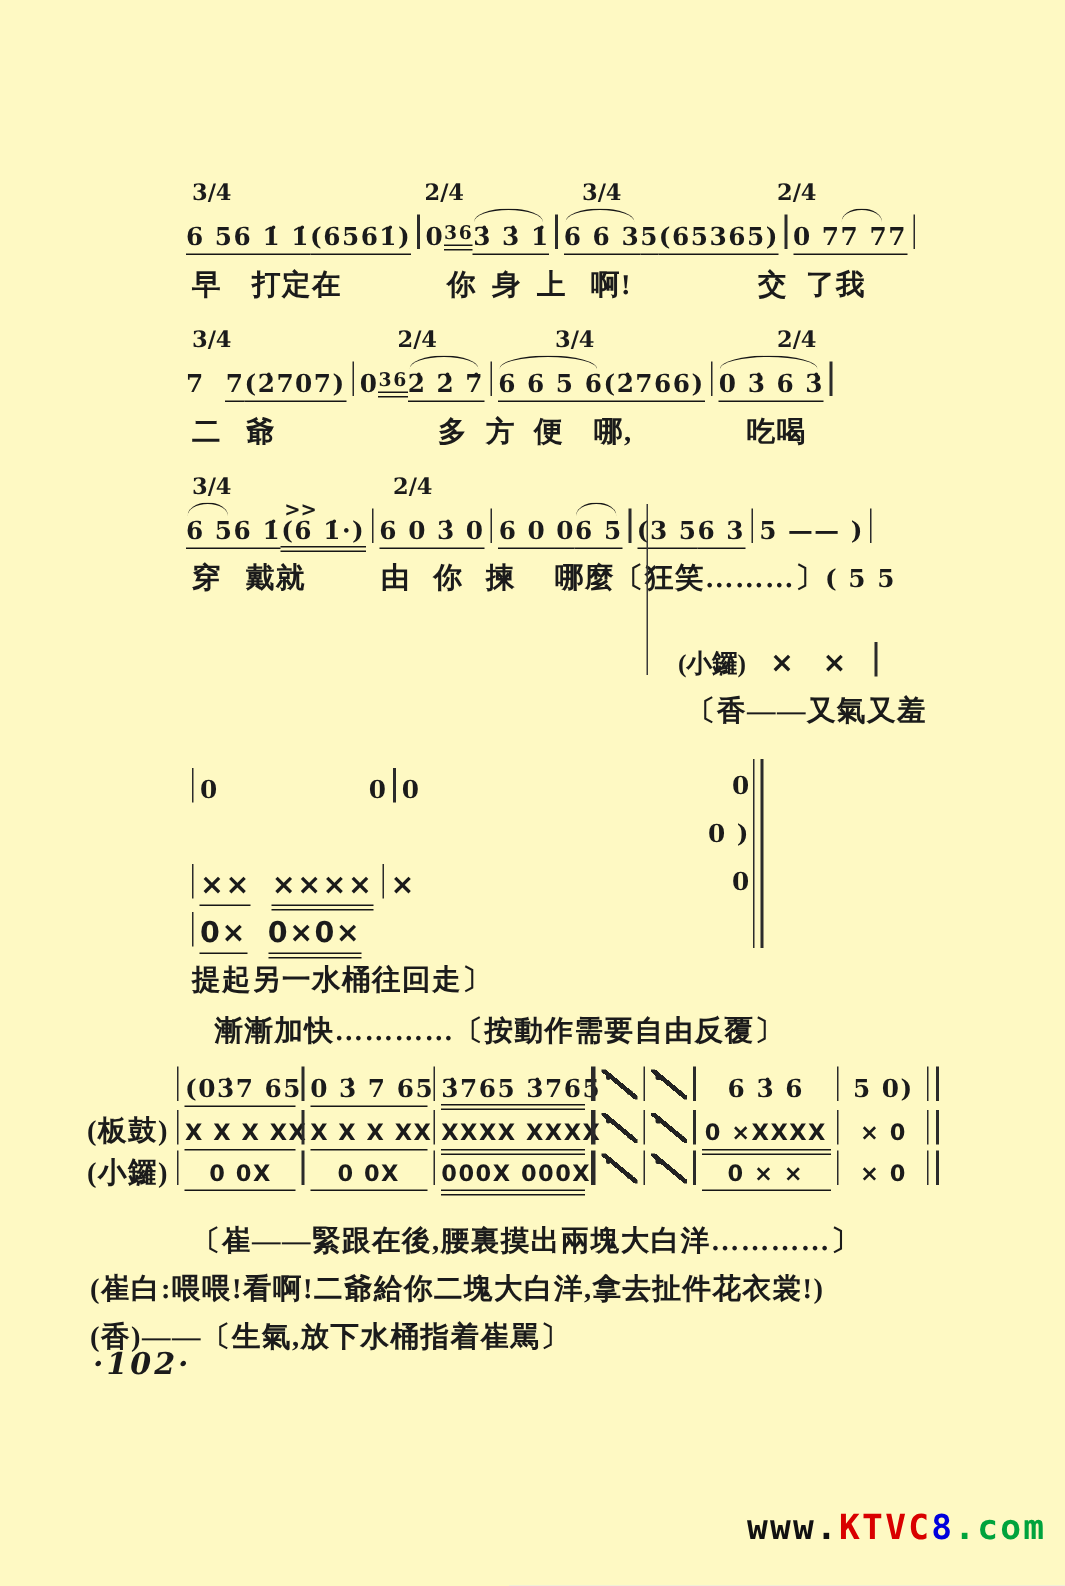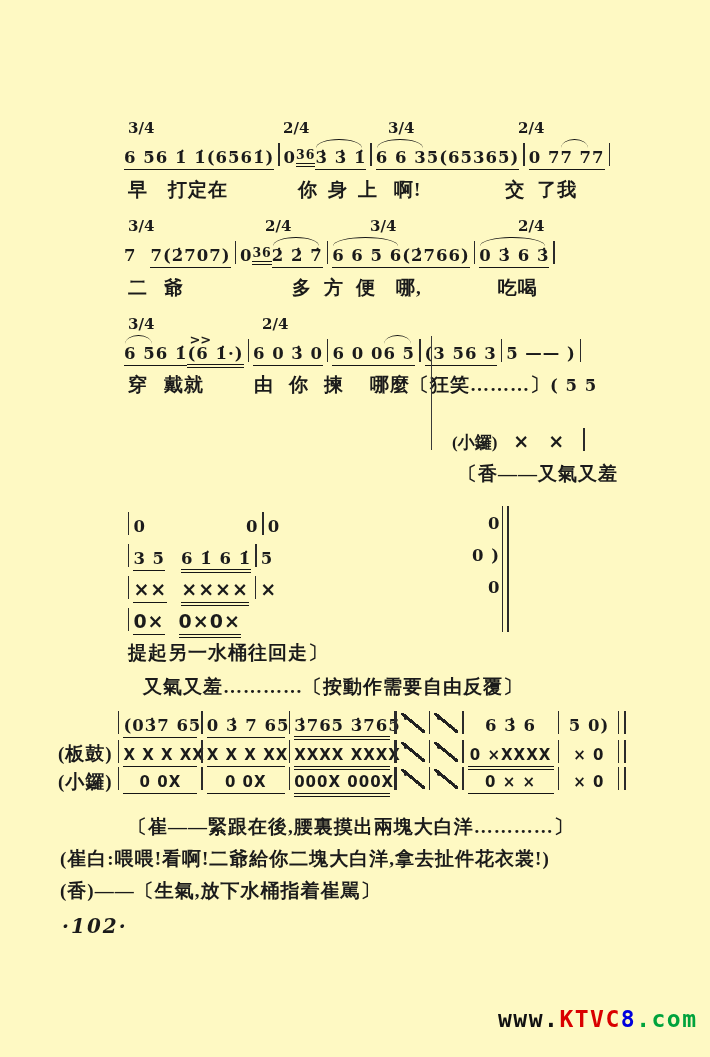--- a/index.html
+++ b/index.html
@@ -29,21 +29,21 @@
   .dbar{display:inline-block;width:5px;height:23px;border-left:1.4px solid #2b2b2b;
         border-right:2.6px solid #2b2b2b;margin:0 3px;vertical-align:-3px;}
   .rpt{display:inline-block;height:20px;position:relative;vertical-align:-2px;
        background:linear-gradient(to top right,transparent 46%,#222 46%,#222 56%,transparent 56%);}
   .rpt::before,.rpt::after{content:"";position:absolute;width:3.5px;height:3.5px;border-radius:50%;background:#222;}
   .rpt::before{left:3px;top:3px}
   .rpt::after{right:3px;bottom:3px}
   .vline{position:absolute;width:1.2px;background:#3a3a3a;}
   .vdbl{position:absolute;width:4px;border-left:1.2px solid #2b2b2b;border-right:2.6px solid #2b2b2b;}
   .txt{position:absolute;font:600 19px "Liberation Serif",serif;letter-spacing:1px;white-space:nowrap;text-align:right;}
-  .pagenum{position:absolute;font:700 italic 20px "DejaVu Serif",serif;letter-spacing:2px;margin-top:17px;}
+  .pagenum{position:absolute;font:700 italic 20px "DejaVu Serif",serif;letter-spacing:2px;}
   .wmrow{position:absolute;font:700 23px "DejaVu Sans Mono",monospace;letter-spacing:1.5px;}
   .wm-k{color:#111}.wm-r{color:#d90000}.wm-b{color:#0000dd}.wm-g{color:#00a33d}
   
   .p-ts11{left:128px;top:119px}.p-ts12{left:283px;top:119px}.p-ts13{left:388px;top:119px}.p-ts14{left:518px;top:119px}
   .p-n1{left:124px;top:143px}
   .p-l1{left:128px;top:177px}
   .p-ts21{left:128px;top:217px}.p-ts22{left:265px;top:217px}.p-ts23{left:370px;top:217px}.p-ts24{left:518px;top:217px}
   .p-n2{left:124px;top:241px}
   .p-l2{left:128px;top:275px}
   .p-ts31{left:128px;top:315px}.p-ts32{left:262px;top:315px}
@@ -88,30 +88,29 @@
   <span class="ts p-ts31">3/4</span>
   <span class="ts p-ts32">2/4</span>
   <div class="row p-n3"><span class="tk n u1 slur">6 5</span><span class="tk n u1"> 6 1̇</span><span class="tk acc">&gt;&gt;</span><span class="tk n u2">(6 1̇·)</span><span class="tk bar"></span><span class="tk n u1">6 0 3̇ 0</span><span class="tk bar"></span><span class="tk n u1">6 0 0 </span><span class="tk n u1 slur">6 5</span><span class="tk bar"></span><span class="tk n u1">(3 5 </span><span class="tk n u1">6 3</span><span class="tk bar"></span><span class="tk n">5 —— )</span><span class="tk bar"></span></div>
   <div class="row p-l3"><span class="tk lyr">穿</span><span class="tk sp" style="width: 16px;"></span><span class="tk lyr">戴就</span><span class="tk sp" style="width: 50px;"></span><span class="tk lyr">由</span><span class="tk sp" style="width: 15px;"></span><span class="tk lyr">你</span><span class="tk sp" style="width: 15px;"></span><span class="tk lyr">揀</span><span class="tk sp" style="width: 26px;"></span><span class="tk lyr">哪麼</span><span class="tk lyr">〔狂笑………〕</span><span class="tk n">( 5 5</span></div>
 
   <div class="row p-xl1"><span class="tk lbl">(小鑼)</span><span class="tk sp" style="width: 16px;"></span><span class="tk x">×</span><span class="tk sp" style="width: 18px;"></span><span class="tk x">×</span><span class="tk sp" style="width: 14px;"></span><span class="tk bar"></span></div>
   <div class="vline vl1"></div>
   <div class="txt p-xiang">〔香——又氣又羞</div>
 
   <div class="row p-v1"><span class="tk bar"></span><span class="tk n">0</span><span class="tk sp" style="width: 100px;"></span><span class="tk n">0</span><span class="tk bar"></span><span class="tk n">0</span></div>
-  <div class="row p-v2"><span class="tk bar"></span><span class="tk n u1">3 5</span><span class="tk sp" style="width: 16px;"></span><span class="tk n u2">6 1̇ 6 1̇</span><span class="tk bar"></span><span class="tk n">5</span></div>
   <div class="row p-v3"><span class="tk bar"></span><span class="tk x u1">××</span><span class="tk sp" style="width: 14px;"></span><span class="tk x u2">××××</span><span class="tk sp" style="width: 2px;"></span><span class="tk bar"></span><span class="tk x">×</span></div>
   <div class="row p-v4"><span class="tk bar"></span><span class="tk x u1">0×</span><span class="tk sp" style="width: 14px;"></span><span class="tk x u2">0×0×</span></div>
   <span class="row n p-vr1">0</span>
   <span class="row n p-vr2">0 )</span>
   <span class="row n p-vr3">0</span>
   <div class="vdbl vd1"></div>
 
   <div class="txt p-stage1">提起另一水桶往回走〕</div>
-  <div class="txt p-tempo">又氣又羞…………〔按動作需要自由反覆〕</div>
+  <div class="txt p-tempo">漸漸加快…………〔按動作需要自由反覆〕</div>
 
   <span class="txt lbl p-tlb1">(板鼓)</span>
   <span class="txt lbl p-tlb2">(小鑼)</span>
   <div class="row p-tm"><span class="tk bar"></span><span class="tk n u1 cell" style="width: 74px;">(03̇7 65</span><span class="tk bar"></span><span class="tk n u1 cell" style="width: 78px;">0 3̇ 7 65</span><span class="tk bar"></span><span class="tk n u2 cell" style="width: 96px;">3̇765 3̇765</span><span class="tk barh"></span><span class="tk rpt" style="width: 24px;"></span><span class="tk bar"></span><span class="tk rpt" style="width: 24px;"></span><span class="tk bar"></span><span class="tk n cell" style="width: 86px;">6 3̇ 6</span><span class="tk bar"></span><span class="tk n cell" style="width: 52px;">5 0)</span><span class="tk dbar"></span></div>
   <div class="row p-tb"><span class="tk bar"></span><span class="tk px u1 cell" style="width: 74px;">X X X XX</span><span class="tk bar"></span><span class="tk px u1 cell" style="width: 78px;">X X X XX</span><span class="tk bar"></span><span class="tk px u2 cell" style="width: 96px;">XXXX XXXX</span><span class="tk barh"></span><span class="tk rpt" style="width: 24px;"></span><span class="tk bar"></span><span class="tk rpt" style="width: 24px;"></span><span class="tk bar"></span><span class="tk px u2 cell" style="width: 86px;">0 ×XXXX</span><span class="tk bar"></span><span class="tk px cell" style="width: 52px;">× 0</span><span class="tk dbar"></span></div>
   <div class="row p-tx"><span class="tk bar"></span><span class="tk px u1 cell" style="width: 74px;">0  0X</span><span class="tk bar"></span><span class="tk px u1 cell" style="width: 78px;">0  0X</span><span class="tk bar"></span><span class="tk px u2 cell" style="width: 96px;">000X 000X</span><span class="tk barh"></span><span class="tk rpt" style="width: 24px;"></span><span class="tk bar"></span><span class="tk rpt" style="width: 24px;"></span><span class="tk bar"></span><span class="tk px u1 cell" style="width: 86px;">0 × ×</span><span class="tk bar"></span><span class="tk px cell" style="width: 52px;">× 0</span><span class="tk dbar"></span></div>
 
   <div class="txt p-stage2">〔崔——緊跟在後,腰裏摸出兩塊大白洋…………〕</div>
   <div class="txt p-dialog">(崔白:喂喂!看啊!二爺給你二塊大白洋,拿去扯件花衣裳!)</div>
   <div class="txt p-stage3">(香)——〔生氣,放下水桶指着崔駡〕</div>

